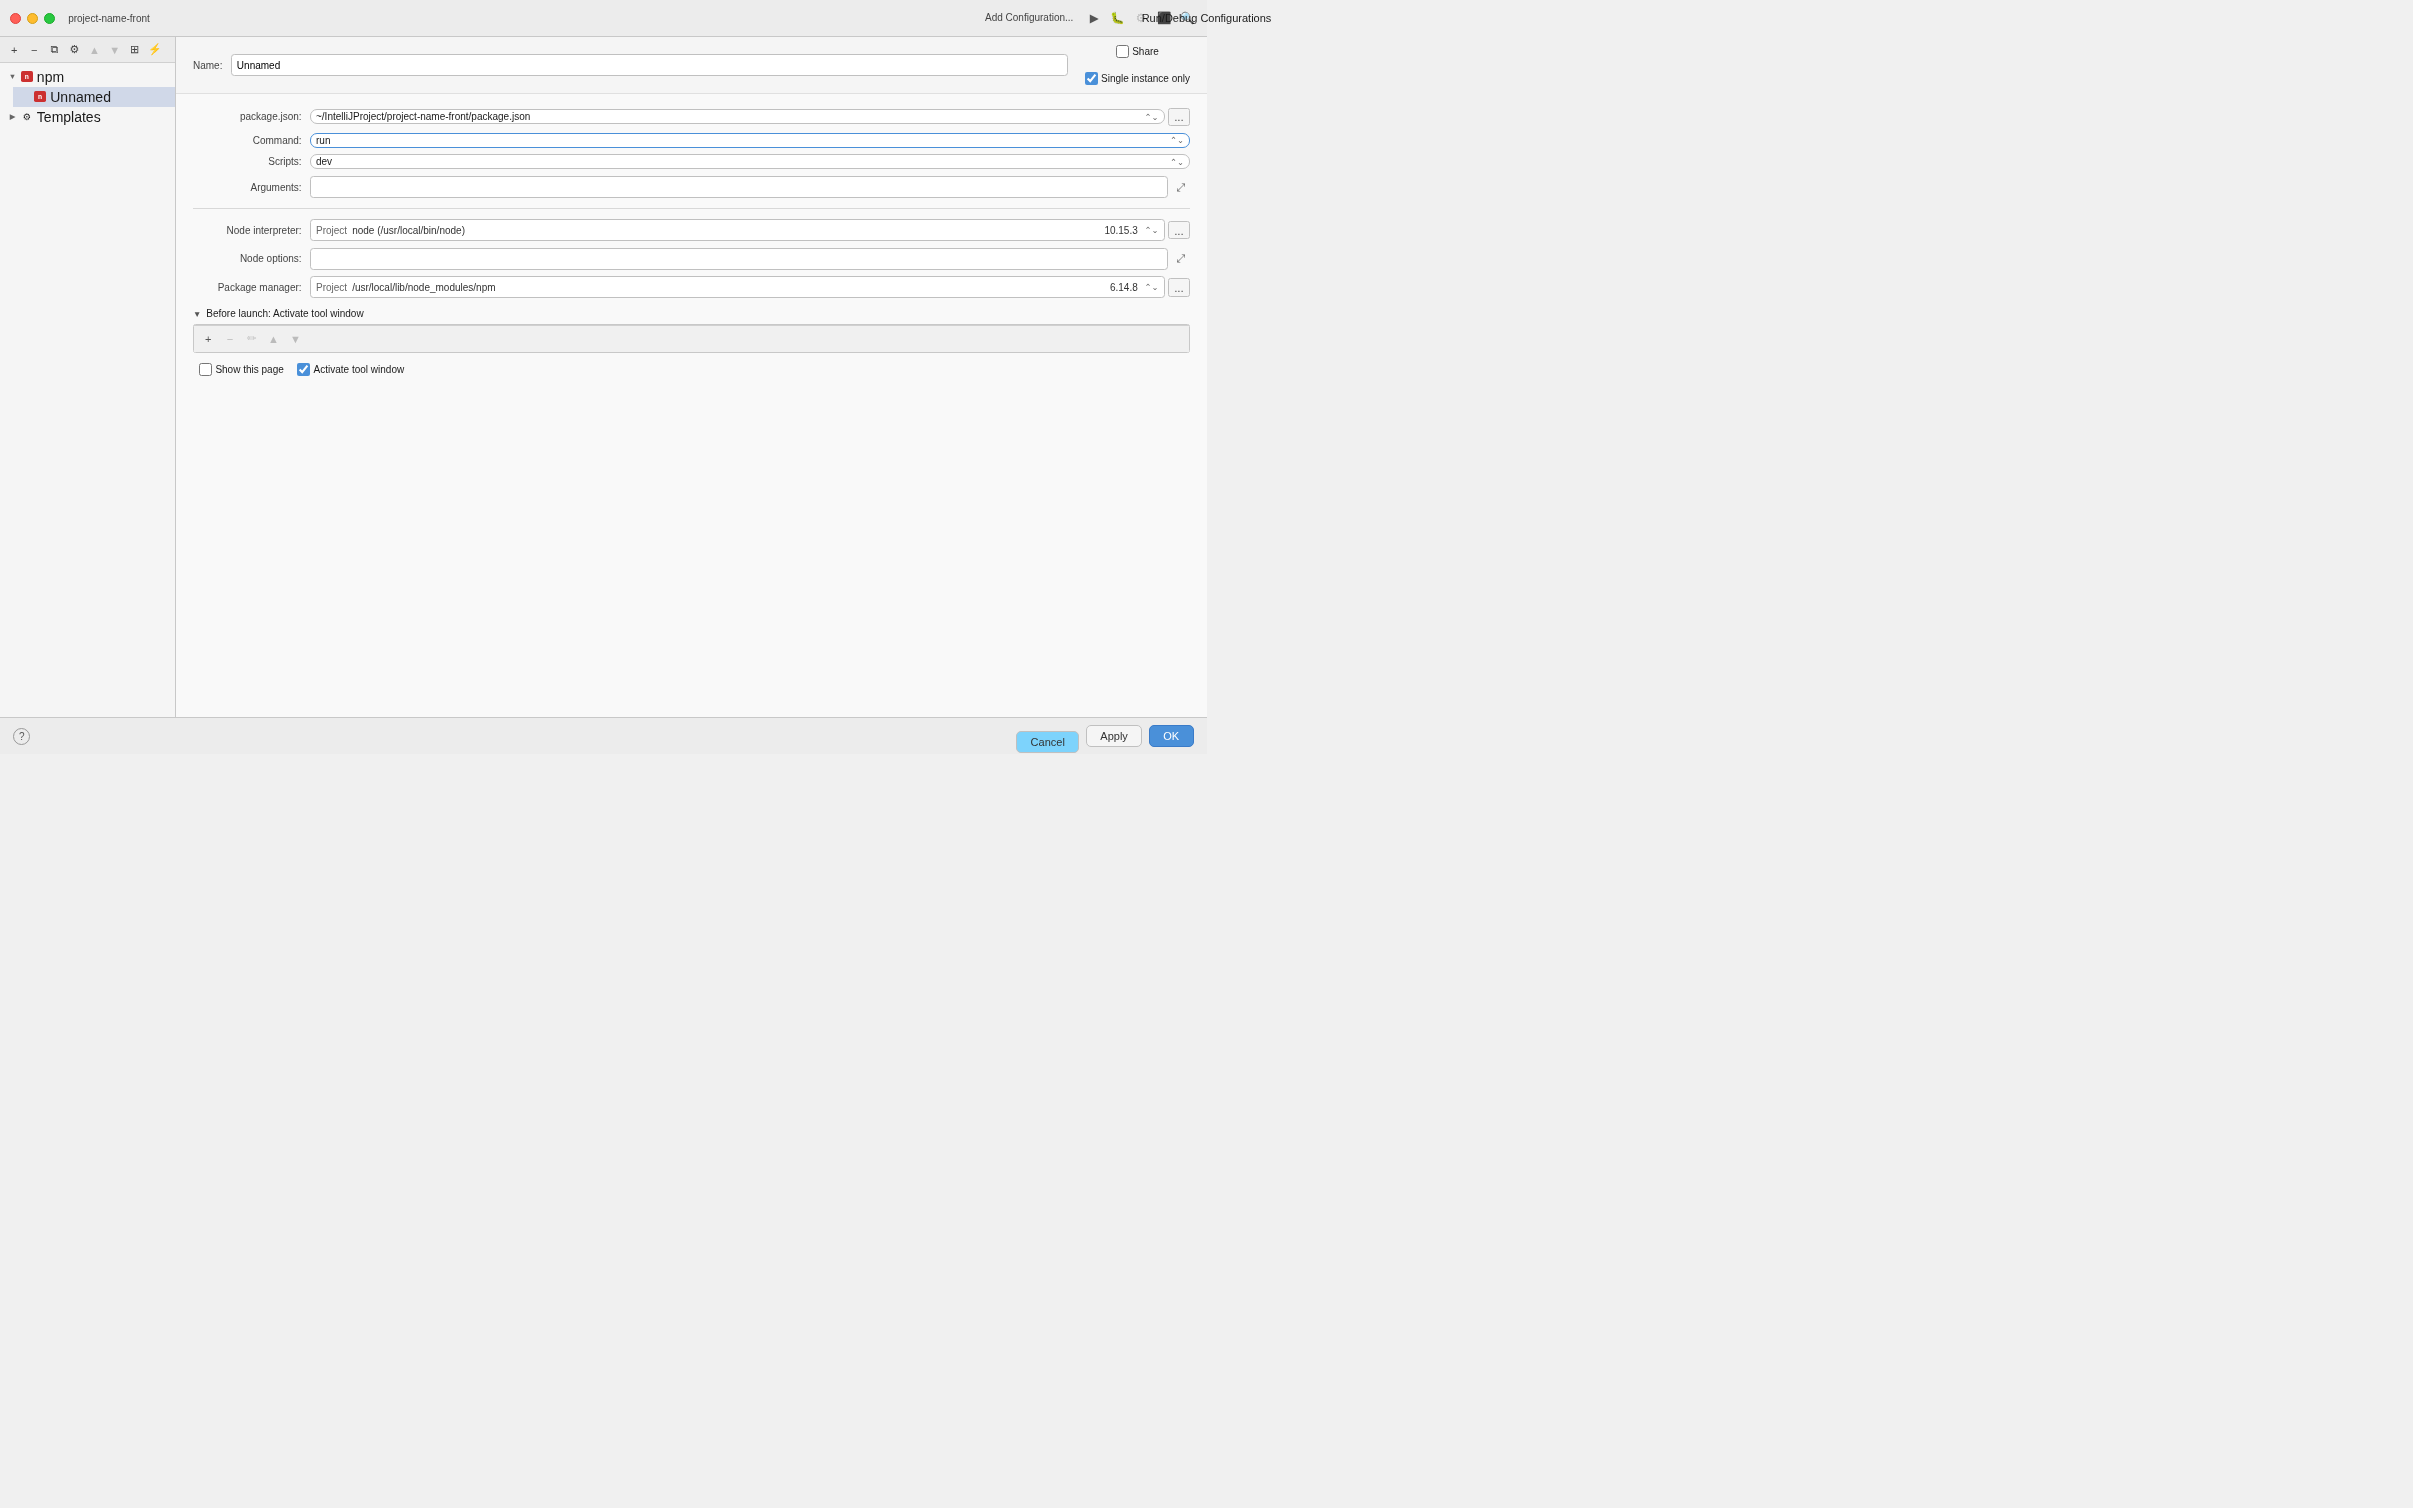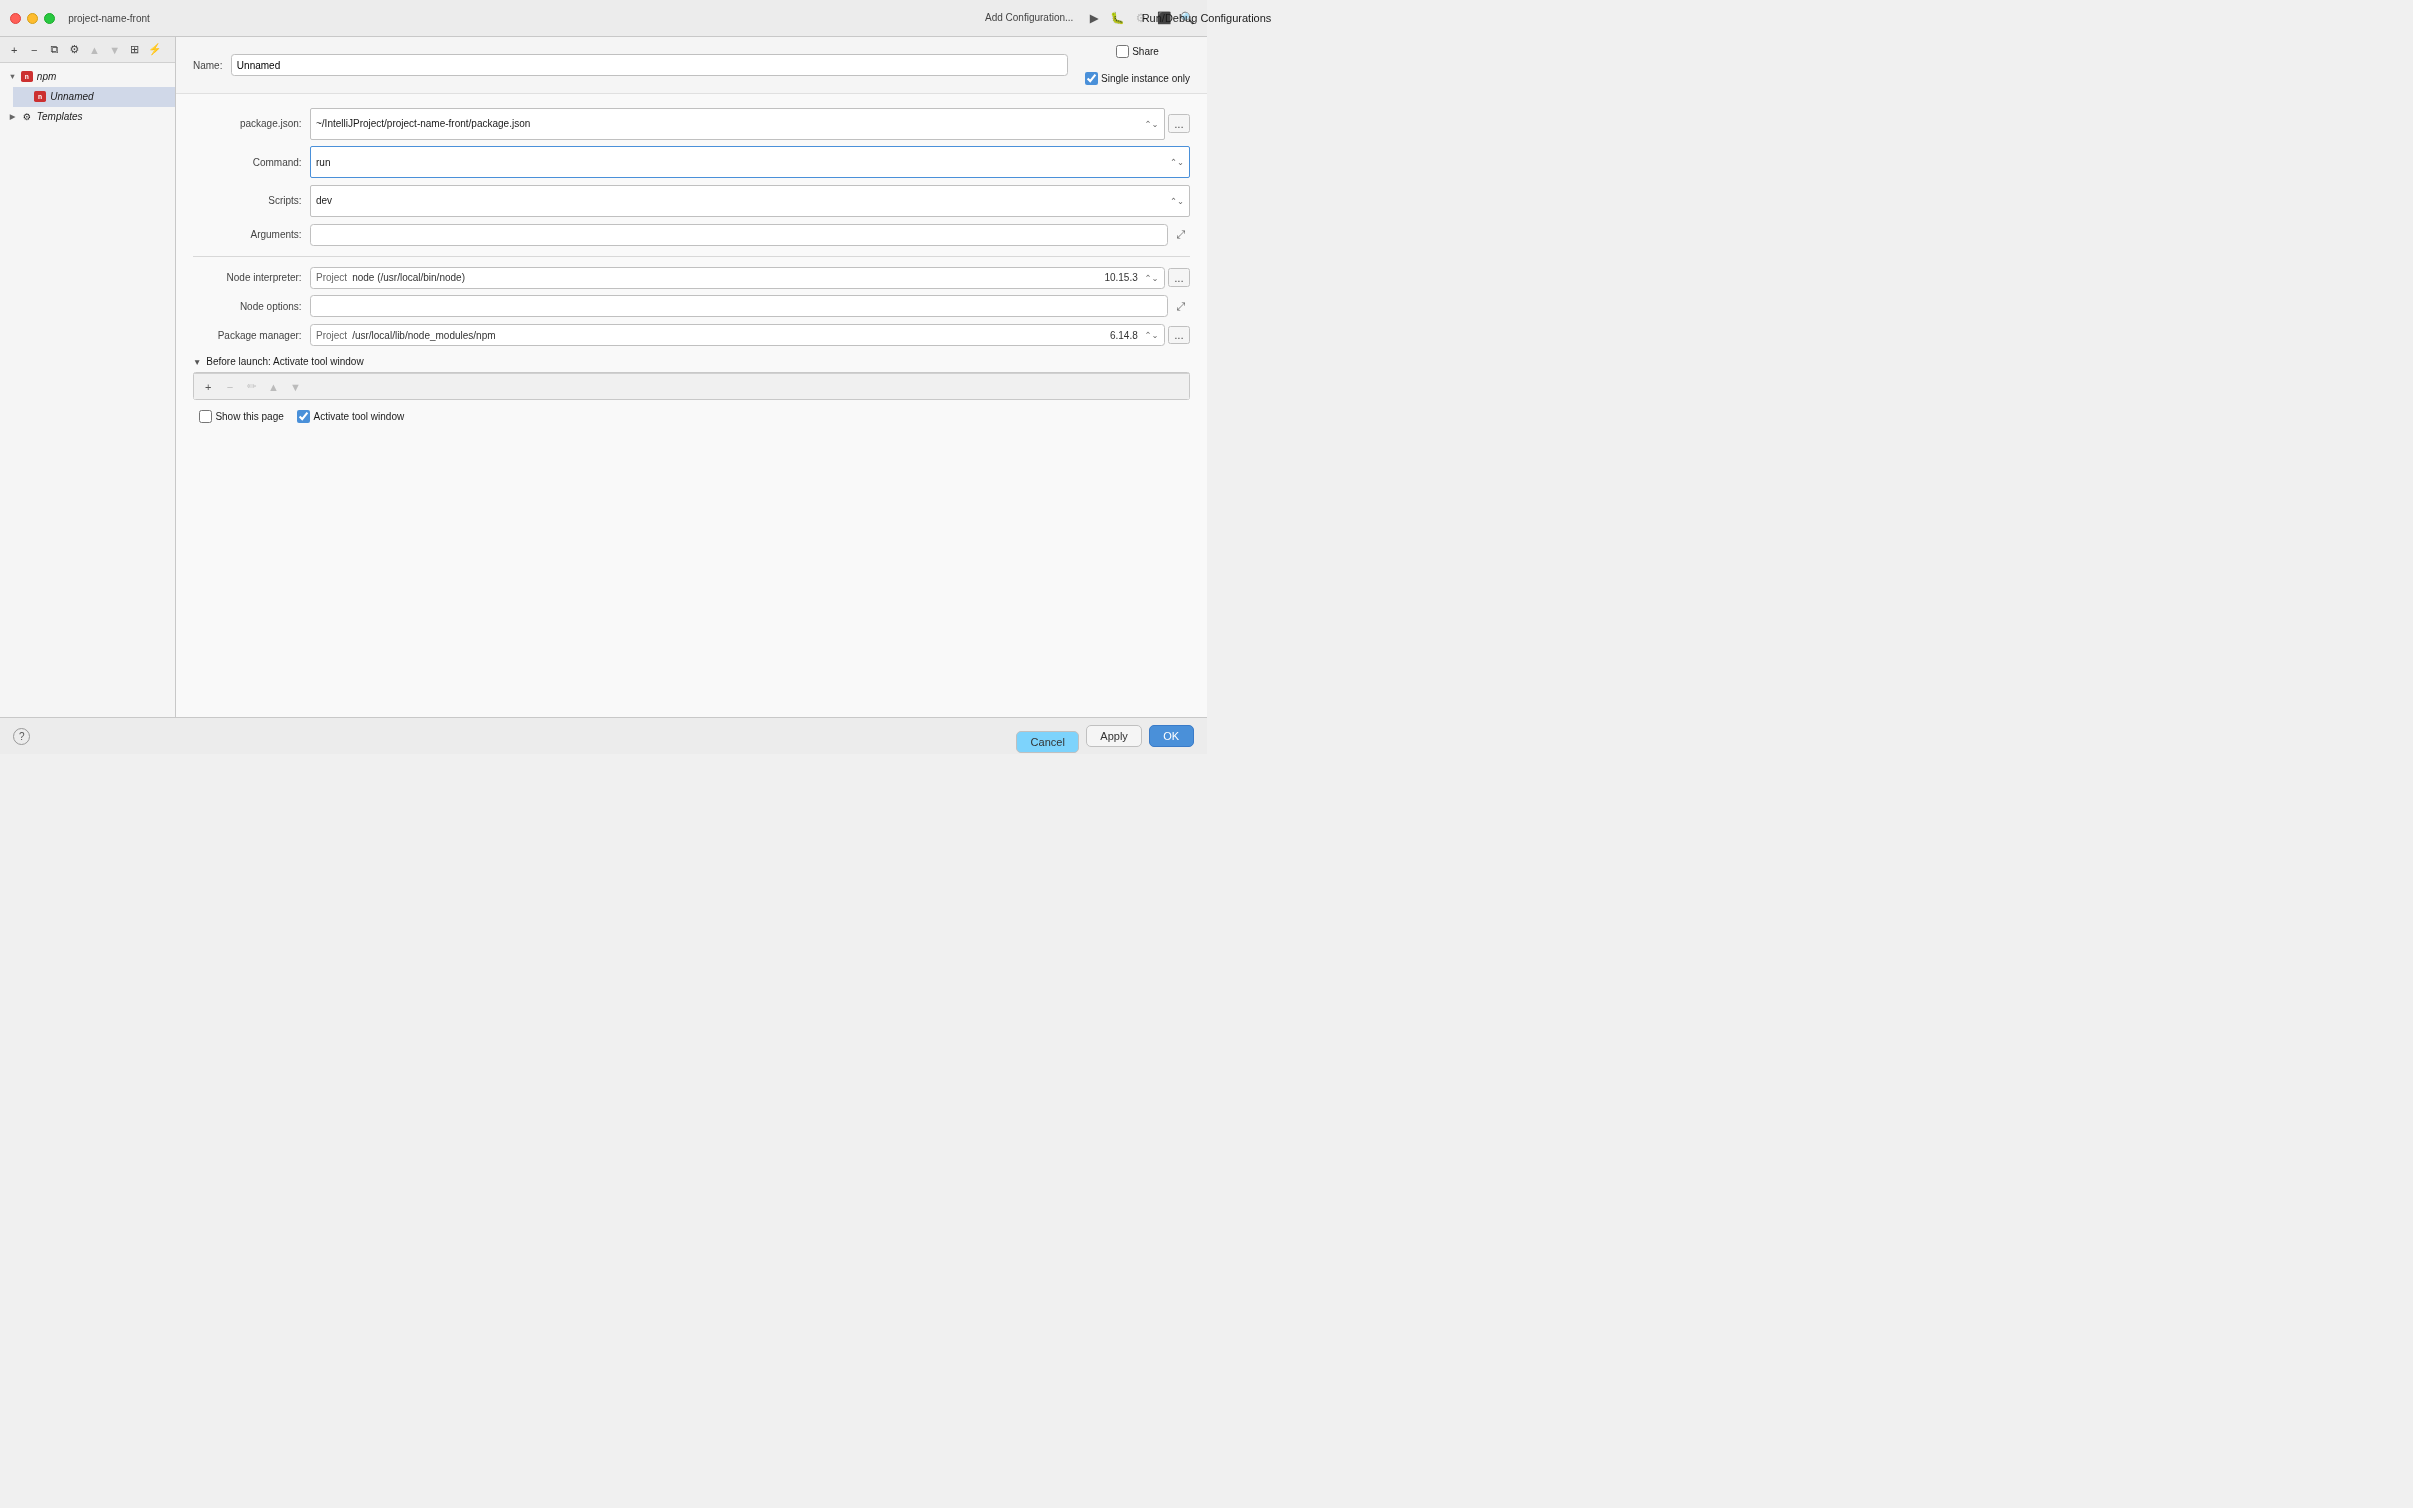--- a/index.html
+++ b/index.html
@@ -154,22 +154,21 @@
       font-size: 6.7px;
       font-weight: bold;
       border-radius: 1.7px;
       width: 11.7px;
       height: 11.7px;
       display: flex;
       align-items: center;
       justify-content: center;
     }
     .tree-label {
-      font-size: 10px;
-      font-style: italic;
+      font-size: 14px;
     }
     .tree-group {
       padding-left: 13.4px;
     }
 
     
     .config-panel {
       flex: 1;
       background: #f9f9f9;
       display: flex;
@@ -205,25 +204,25 @@
       border-radius: 3.4px;
       padding: 2.5px 5px;
       font-size: 10px;
       background: white;
       height: 22px;
     }
     .text-input.name-input { flex: 1; }
     .text-input.fullwidth { flex: 1; }
     .dropdown-input {
       border: 0.8px solid #c0c0c0;
-      border-radius: 2px;
+      border-radius: 7px;
       padding: 2.5px 5px;
       font-size: 10px;
       background: white;
-      height: 32px;
+      height: 15px;
       display: flex;
       align-items: center;
       justify-content: space-between;
       cursor: pointer;
     }
     .dropdown-input.fullwidth { flex: 1; }
     .dropdown-arrow {
       font-size: 8.4px;
       color: #666;
       margin-left: 3.4px;

